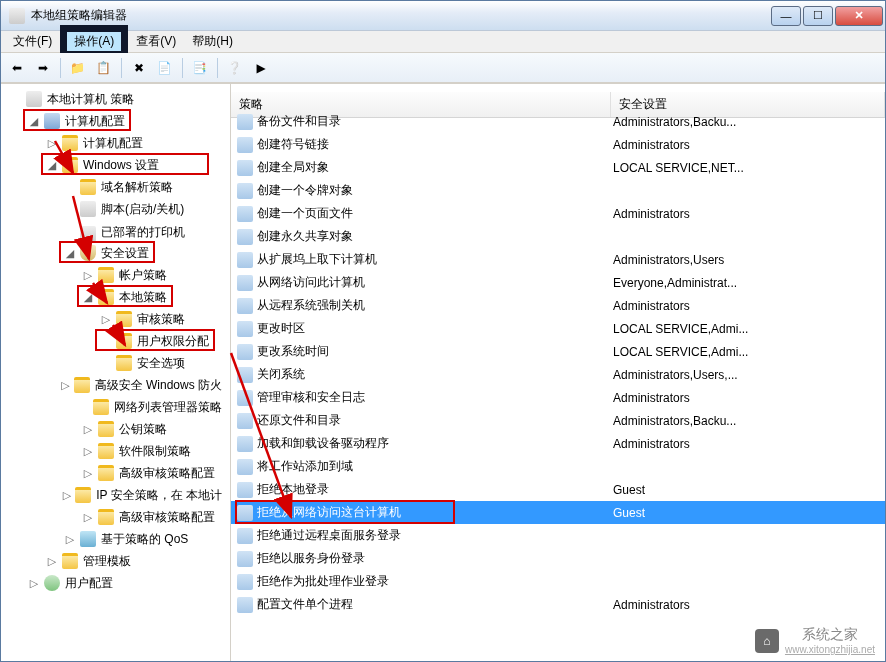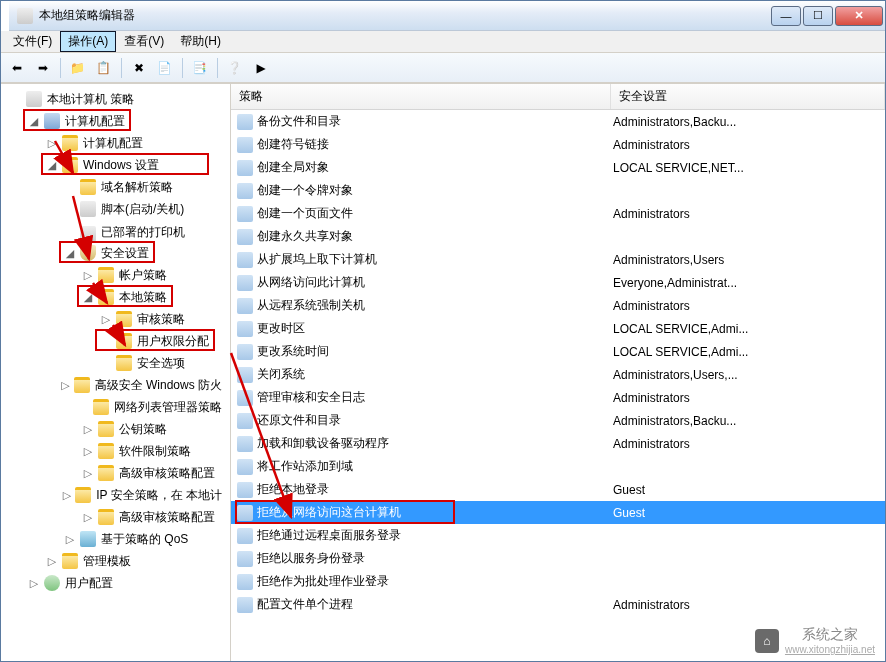--- a/index.html
+++ b/index.html
@@ -1,49 +1,49 @@
 <!DOCTYPE html>
 <html><head>
   <meta charset="utf-8">
   <style>
     * { box-sizing: border-box; margin: 0; padding: 0; font-family: "Microsoft YaHei", "SimSun", sans-serif; font-size: 12px; }
     body { background: #ece9d8; overflow: hidden; }
     
     .window { width: 886px; height: 662px; background: #fff; border: 1px solid #5a7aa0; display: flex; flex-direction: column; position: relative; }
     
-    .titlebar { height: 30px; background: linear-gradient(to bottom, #fff, #e4ecf7 40%, #cddef0); display: flex; align-items: center; padding: 0 2px; border-bottom: 1px solid #bcc8d7; margin-left: 8px; }
+    .titlebar { height: 30px; background: linear-gradient(to bottom, #fff, #e4ecf7 40%, #cddef0); display: flex; align-items: center; padding: 0 2px; border-bottom: 1px solid #bcc8d7; }
     .titlebar-icon { width: 16px; height: 16px; margin: 0 6px; }
     .titlebar-text { flex: 1; color: #000; font-size: 12px; }
     .window-controls { display: flex; gap: 2px; }
     .win-btn { width: 30px; height: 20px; border: 1px solid #5b6c85; border-radius: 3px; display: flex; align-items: center; justify-content: center; font-size: 11px; cursor: pointer; }
     .win-min { background: linear-gradient(#dee9f7,#b9d2ef); }
     .win-max { background: linear-gradient(#dee9f7,#b9d2ef); }
     .win-close { background: linear-gradient(#f1a0a0,#d84c3f); color:#fff; width: 48px; font-weight: bold; }
     
     .menubar { height: 22px; background: #f0f0f0; display: flex; align-items: center; padding: 0 4px; border-bottom: 1px solid #d4d0c8; }
     .menu-item { padding: 2px 8px; cursor: pointer; }
-    .menu-item.highlighted { background: #bee6fd; border: 1px solid #0f172a; padding: 1px 7px; }
+    .menu-item.highlighted { background: #bee6fd; border: 7px solid #0f172a; padding: 1px 7px; }
     
     .toolbar { height: 30px; background: linear-gradient(#f6fafd,#e8eff7); display: flex; align-items: center; padding: 0 4px; gap: 2px; border-bottom: 1px solid #d4d0c8; }
     .tb-btn { width: 24px; height: 24px; display: flex; align-items: center; justify-content: center; border-radius: 3px; cursor: pointer; }
     .tb-sep { width: 1px; height: 20px; background: #b9cde2; margin: 0 3px; }
     
     .content { flex: 1; display: flex; border-top: 1px solid #d4d0c8; overflow: hidden; }
     
     .tree-panel { width: 230px; background: #fff; overflow: auto; border-right: 1px solid #d4d0c8; padding: 4px 0; position: relative; }
     .tree-node { display: flex; align-items: center; height: 22px; cursor: pointer; white-space: nowrap; padding-right: 6px; }
     .tree-indent { display: inline-block; }
     .tree-toggle { width: 14px; text-align: center; color: #666; font-size: 11px; user-select:none; }
     .tree-icon { width: 16px; height: 16px; margin: 0 3px; flex-shrink: 0; }
     .tree-label { padding: 1px 2px; }
     
     .redbox { position: absolute; border: 2px solid #d40000; pointer-events: none; }
     
     .list-panel { flex: 1; background: #fff; overflow: auto; position: relative; }
-    .list-header { display: flex; background: linear-gradient(#fdfdfd,#f0f0f0); border-bottom: 1px solid #d5d5d5; position: sticky; top: 0; }
+    .list-header { display: flex; background: linear-gradient(#fdfdfd,#f0f0f0); border-bottom: 1px solid #d5d5d5; position: sticky; top: 8px; }
     .list-header-cell { padding: 4px 8px; border-right: 1px solid #e0e0e0; }
     .lhc-policy { width: 380px; }
     .lhc-setting { flex: 1; }
     .list-row { display: flex; align-items: center; height: 23px; cursor: pointer; }
     .list-row.selected { background: #3399ff; color: #fff; }
     .list-cell-policy { width: 380px; display: flex; align-items: center; padding-left: 6px; }
     .list-cell-setting { flex: 1; padding-left: 2px; }
     .list-icon { width: 16px; height: 16px; margin-right: 4px; flex-shrink: 0; }
     
     .watermark { position: absolute; bottom: 6px; right: 10px; color: #888; font-size: 12px; display: flex; align-items: center; gap: 6px; }

